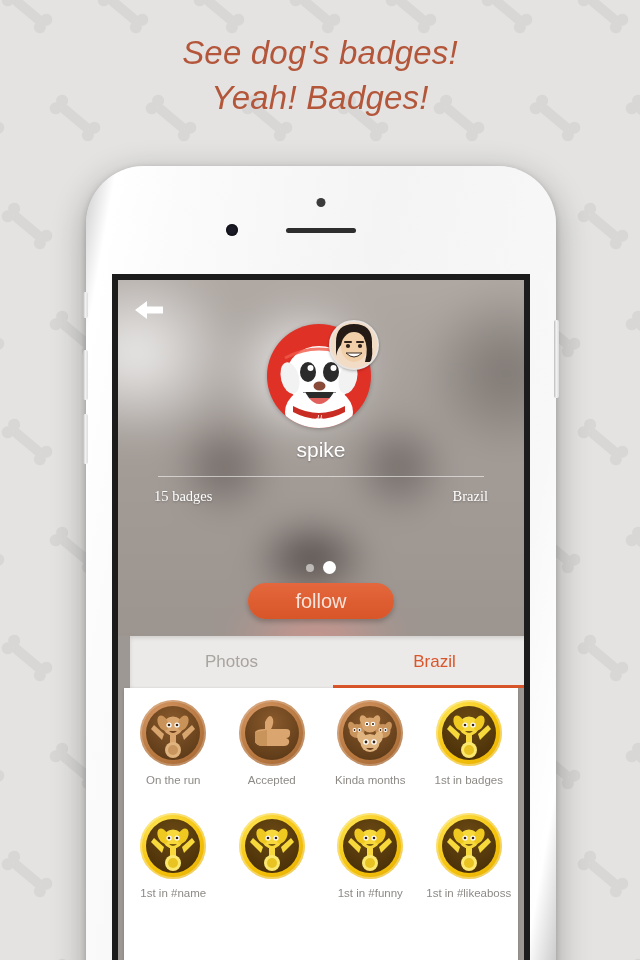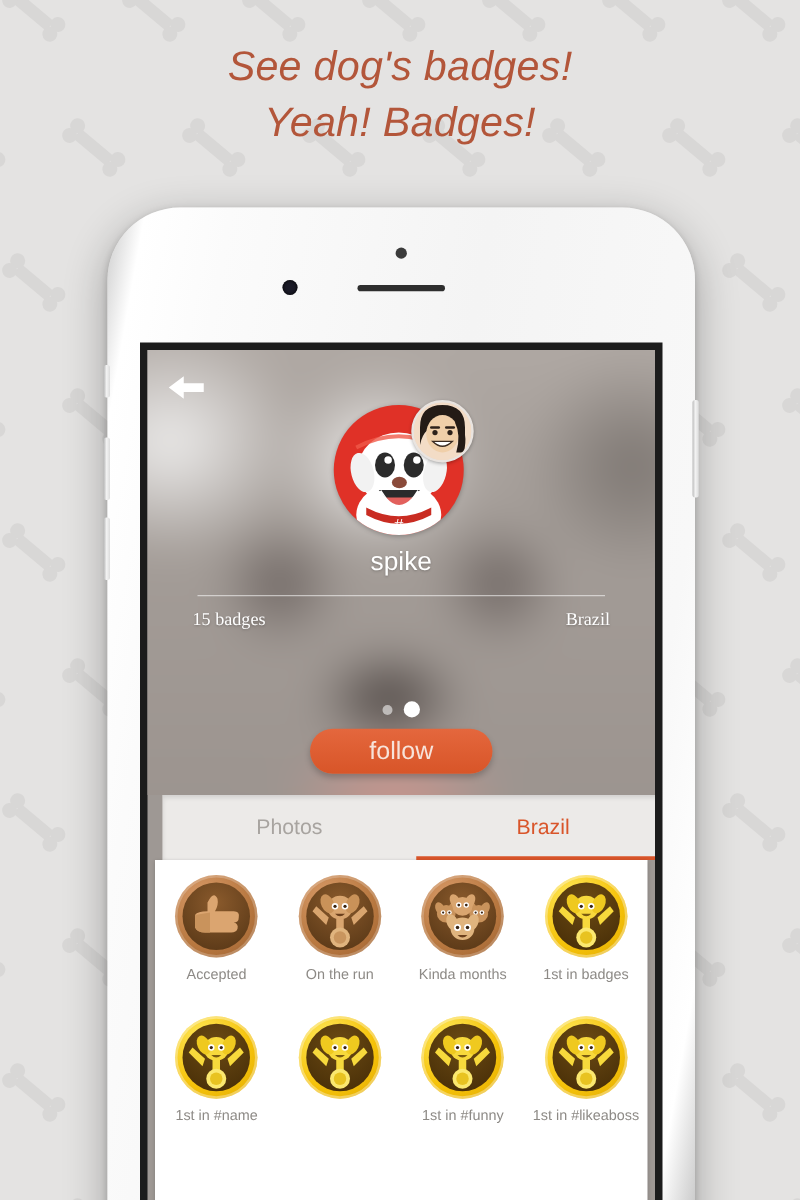--- a/index.html
+++ b/index.html
@@ -898,31 +898,20 @@
           <button id="follow-btn">follow</button>
         </div>
 
         <div id="tabs">
           <div class="tab">Photos</div>
           <div class="tab active">Brazil</div>
         </div>
 
         <div id="badge-card">
           <div class="badge-row">
-            <div class="badge-cell">
-              <div class="medal bronze">
-                <div class="inner">
-                  <svg width="54" height="54" viewBox="0 0 54 54">
-                    <path d="M20 16 Q25 6 28 13 Q29 18 26 23 L41 23 Q46 23 45 28 Q45 32 41 32 Q45 33 44 37 Q43 40 39 40 L18 40 Q12 40 10 36 L10 26 Q12 23 20 23 Z" fill="#dba570"></path>
-                    <path d="M10 26 L10 36 Q12 40 18 40 L22 40 L22 24 Z" fill="#c9935c"></path>
-                  </svg>
-                </div>
-              </div>
-              <div class="badge-label">Accepted</div>
-            </div>
             <div class="badge-cell">
               <div class="medal bronze">
                 <div class="inner">
                   <svg width="54" height="54" viewBox="0 0 54 54">
                     <ellipse cx="27" cy="20" rx="10" ry="9.5" fill="#d9a56f"></ellipse>
                     <ellipse cx="17" cy="17" rx="5" ry="8" fill="#c99259" transform="rotate(-25 17 17)"></ellipse>
                     <ellipse cx="37" cy="17" rx="5" ry="8" fill="#c99259" transform="rotate(25 37 17)"></ellipse>
                     <circle cx="23" cy="19" r="2.6" fill="#fff"></circle>
                       <circle cx="23" cy="19" r="1.3" fill="#3a2411"></circle>
                     <circle cx="31" cy="19" r="2.6" fill="#fff"></circle>
@@ -930,20 +919,31 @@
                     <path d="M23 25 Q27 29 31 25 Z" fill="#6b3f1c"></path>
                     <path d="M18 28 L8 19 L5 23 L16 34 Z" fill="#d9a56f"></path>
                     <path d="M36 28 L46 19 L49 23 L38 34 Z" fill="#d9a56f"></path>
                     <rect x="24" y="29" width="6" height="9" fill="#d9a56f"></rect>
                     <circle cx="27" cy="44" r="8" fill="#e0b47e"></circle>
                     <circle cx="27" cy="44" r="5" fill="#c9955e"></circle>
                   </svg>
                 </div>
               </div>
               <div class="badge-label">On the run</div>
+            </div>
+            <div class="badge-cell">
+              <div class="medal bronze">
+                <div class="inner">
+                  <svg width="54" height="54" viewBox="0 0 54 54">
+                    <path d="M20 16 Q25 6 28 13 Q29 18 26 23 L41 23 Q46 23 45 28 Q45 32 41 32 Q45 33 44 37 Q43 40 39 40 L18 40 Q12 40 10 36 L10 26 Q12 23 20 23 Z" fill="#dba570"></path>
+                    <path d="M10 26 L10 36 Q12 40 18 40 L22 40 L22 24 Z" fill="#c9935c"></path>
+                  </svg>
+                </div>
+              </div>
+              <div class="badge-label">Accepted</div>
             </div>
             <div class="badge-cell">
               <div class="medal bronze">
                 <div class="inner">
                   <svg width="54" height="54" viewBox="0 0 54 54">
                     <g fill="#c9935c">
                       <ellipse cx="14" cy="25" rx="7.5" ry="7"></ellipse>
                       <ellipse cx="9" cy="21" rx="3.5" ry="5.5" transform="rotate(-25 9 21)"></ellipse>
                       <ellipse cx="19" cy="21" rx="3.5" ry="5.5" transform="rotate(25 19 21)"></ellipse>
                       <circle cx="11.5" cy="24" r="1.9" fill="#fff"></circle>

